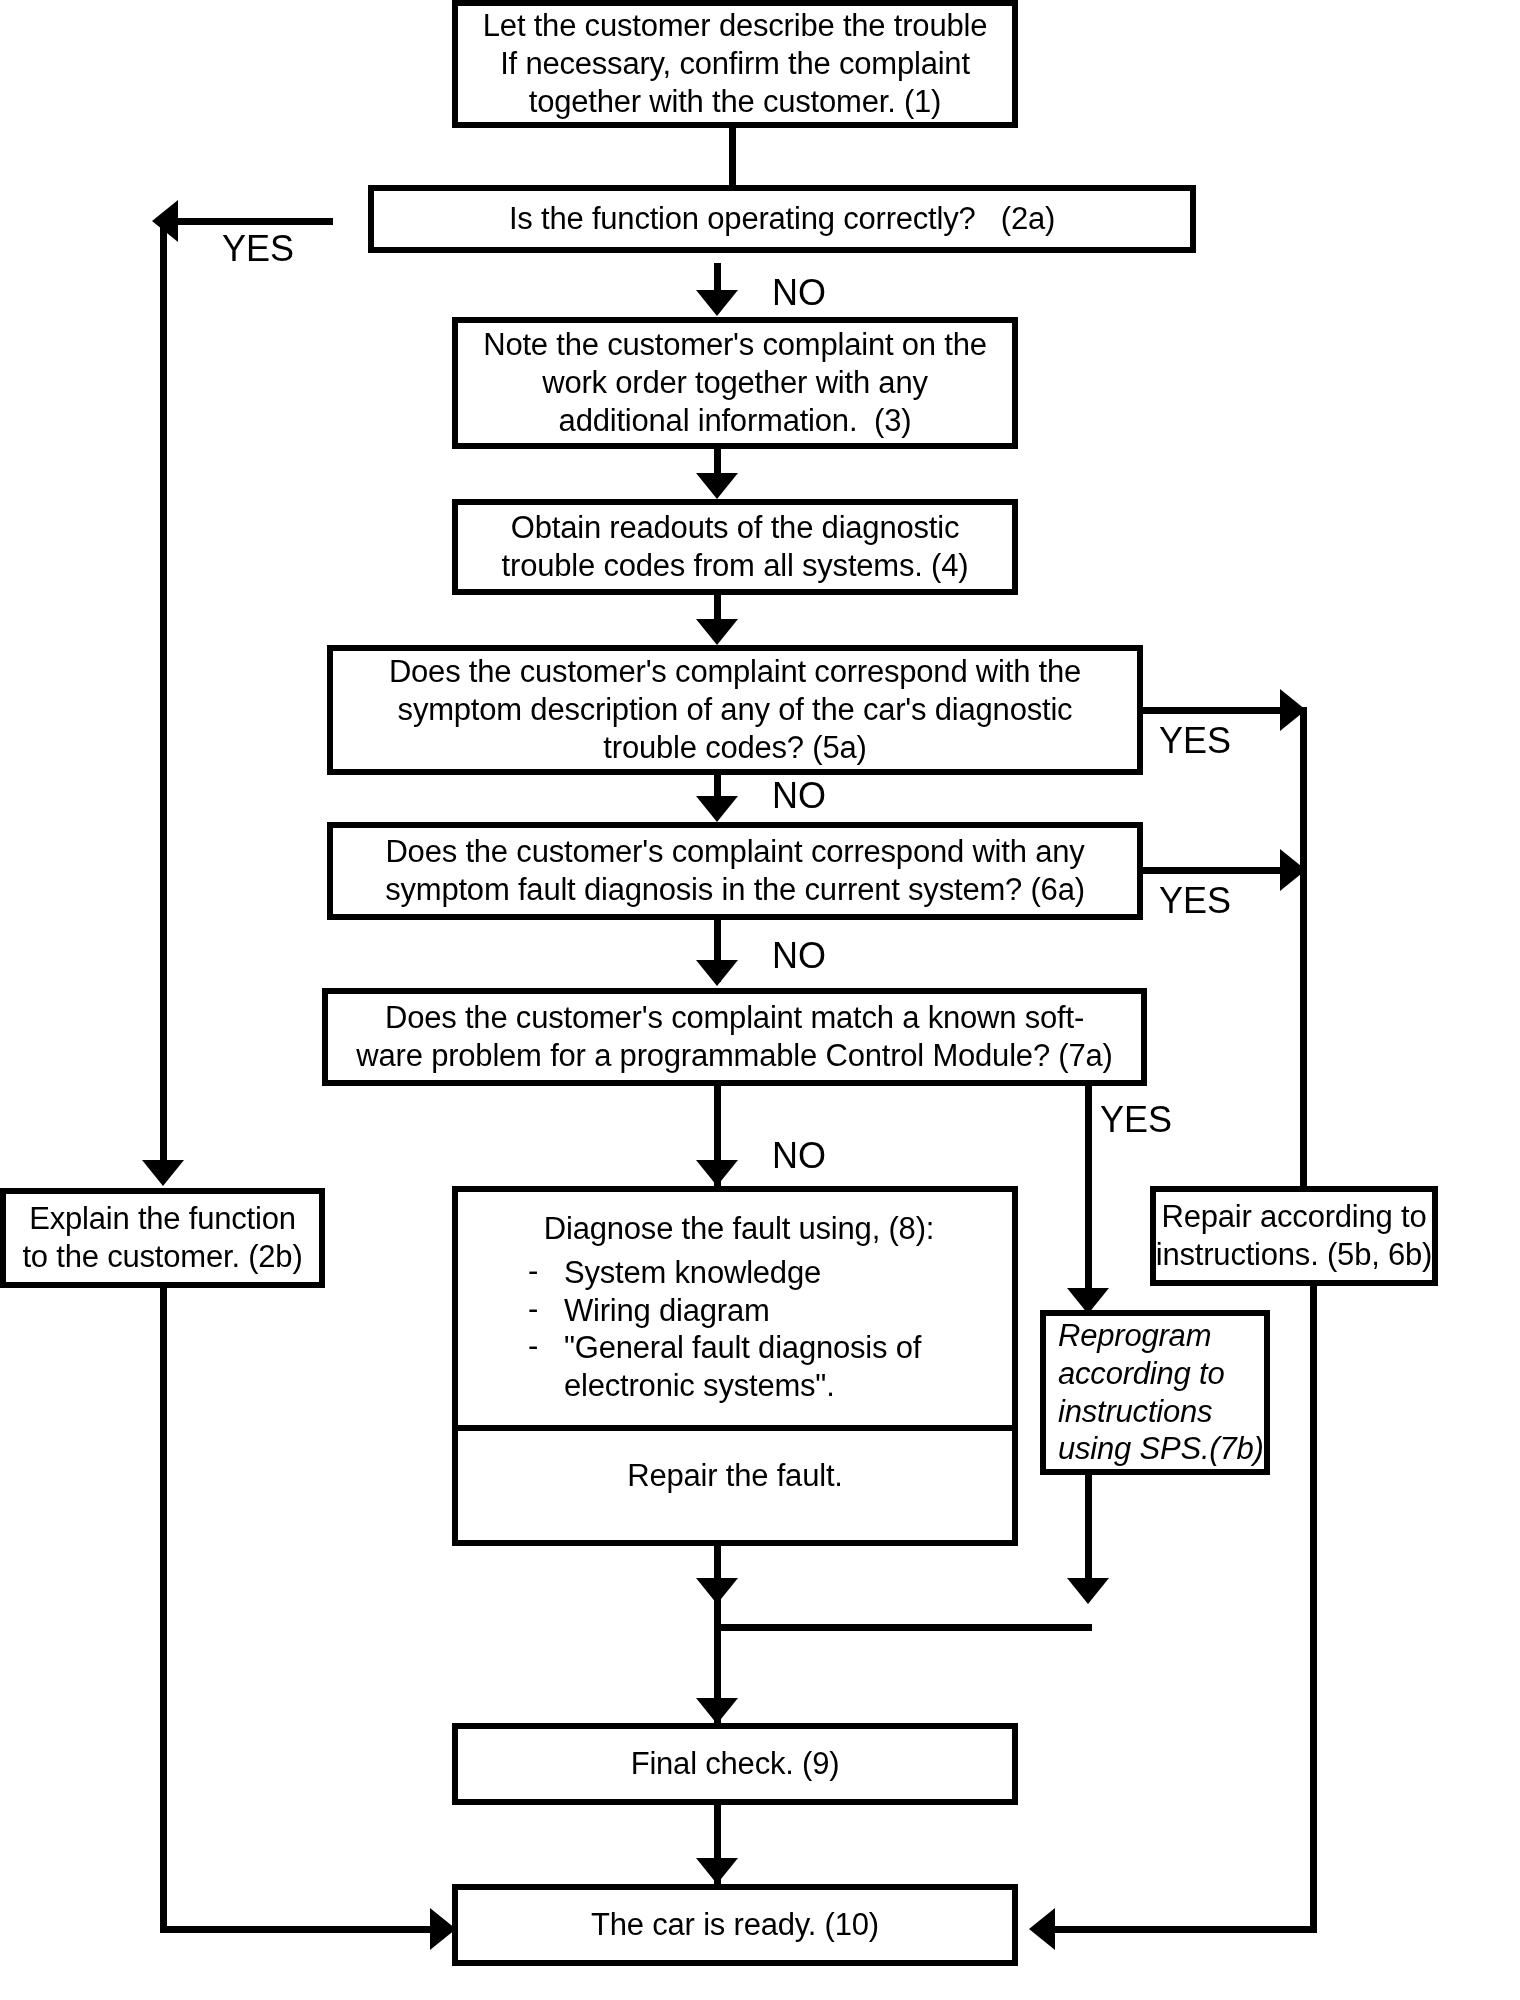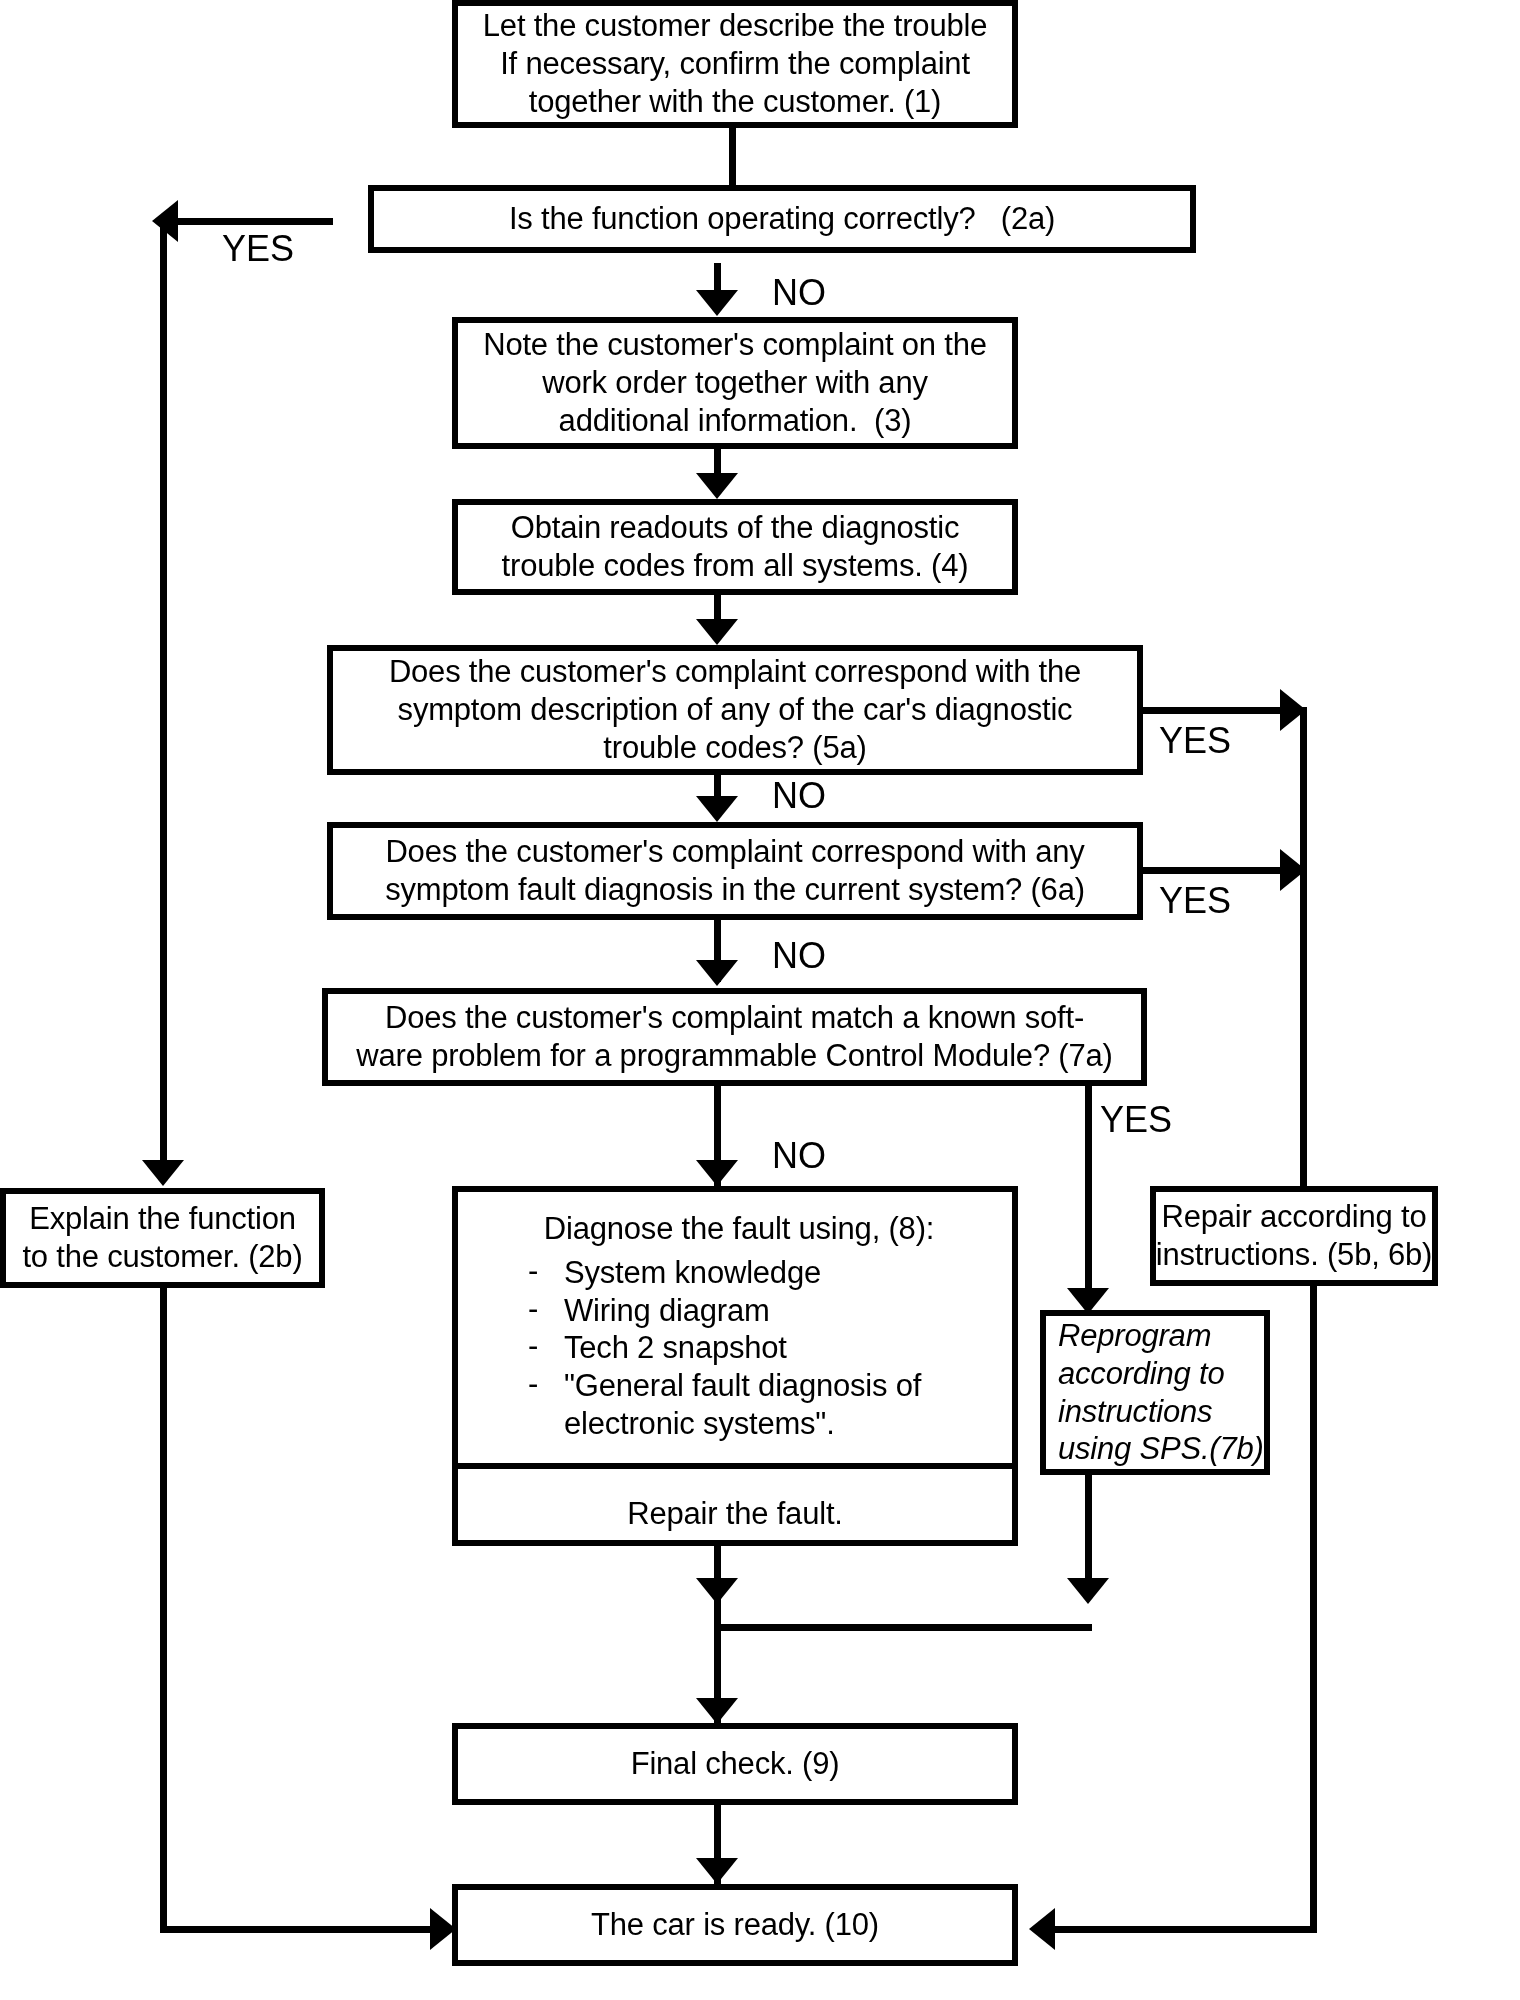--- a/index.html
+++ b/index.html
@@ -219,21 +219,20 @@
   <div class="vline" style="left:160px; top:1288px; width:7px; height:645px;"></div>
   <div class="hline" style="left:160px; top:1926px; width:288px; height:7px;"></div>
   <div class="arrow-r" style="left:430px; top:1908px;"></div>
 
   <div class="box" id="diagnose-box" style="left:452px; top:1186px; width:566px; height:360px;">
     <div class="diag-top">
       <div class="diag-title">Diagnose the fault using, (8):</div>
       <ul>
         <li>System knowledge</li>
         <li>Wiring diagram</li>
-        <li>Tech 2 snapshot</li>
         <li>
           <span>"General fault diagnosis of</span>
           <span class="cont">electronic systems".</span>
         </li>
       </ul>
     </div>
     <div class="diag-sep"></div>
     <div class="diag-bottom">Repair the fault.</div>
   </div>
 

